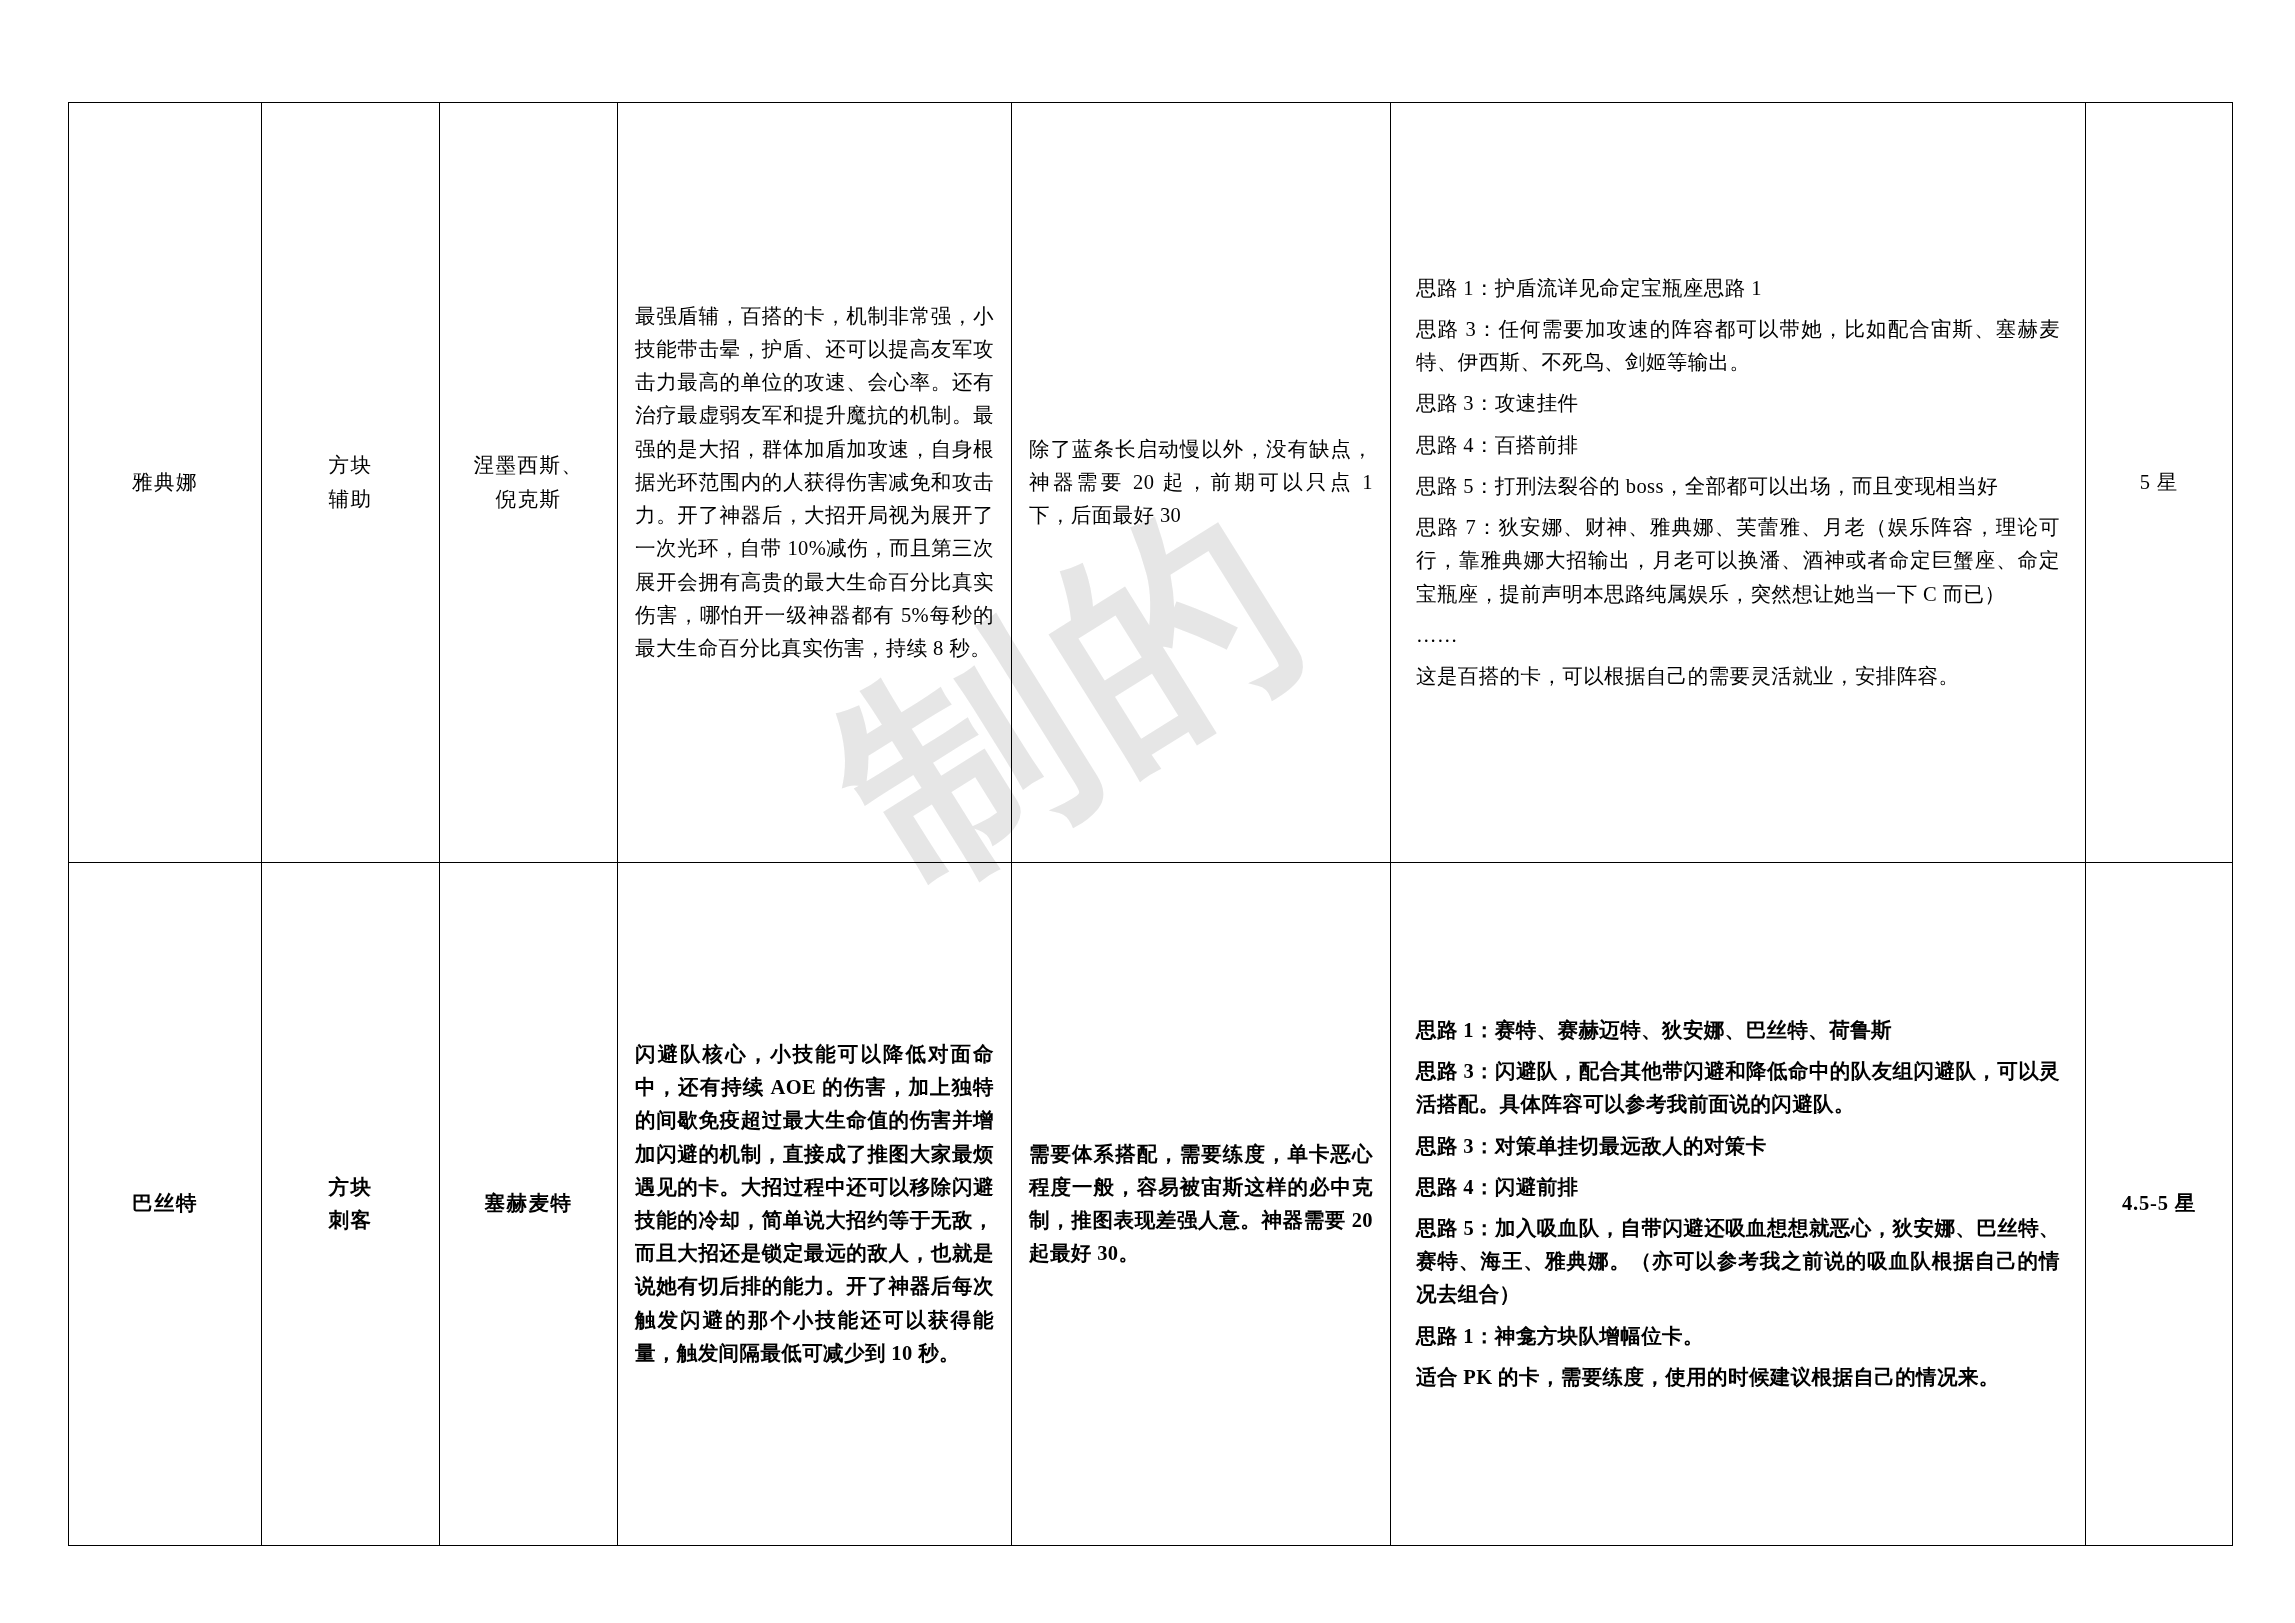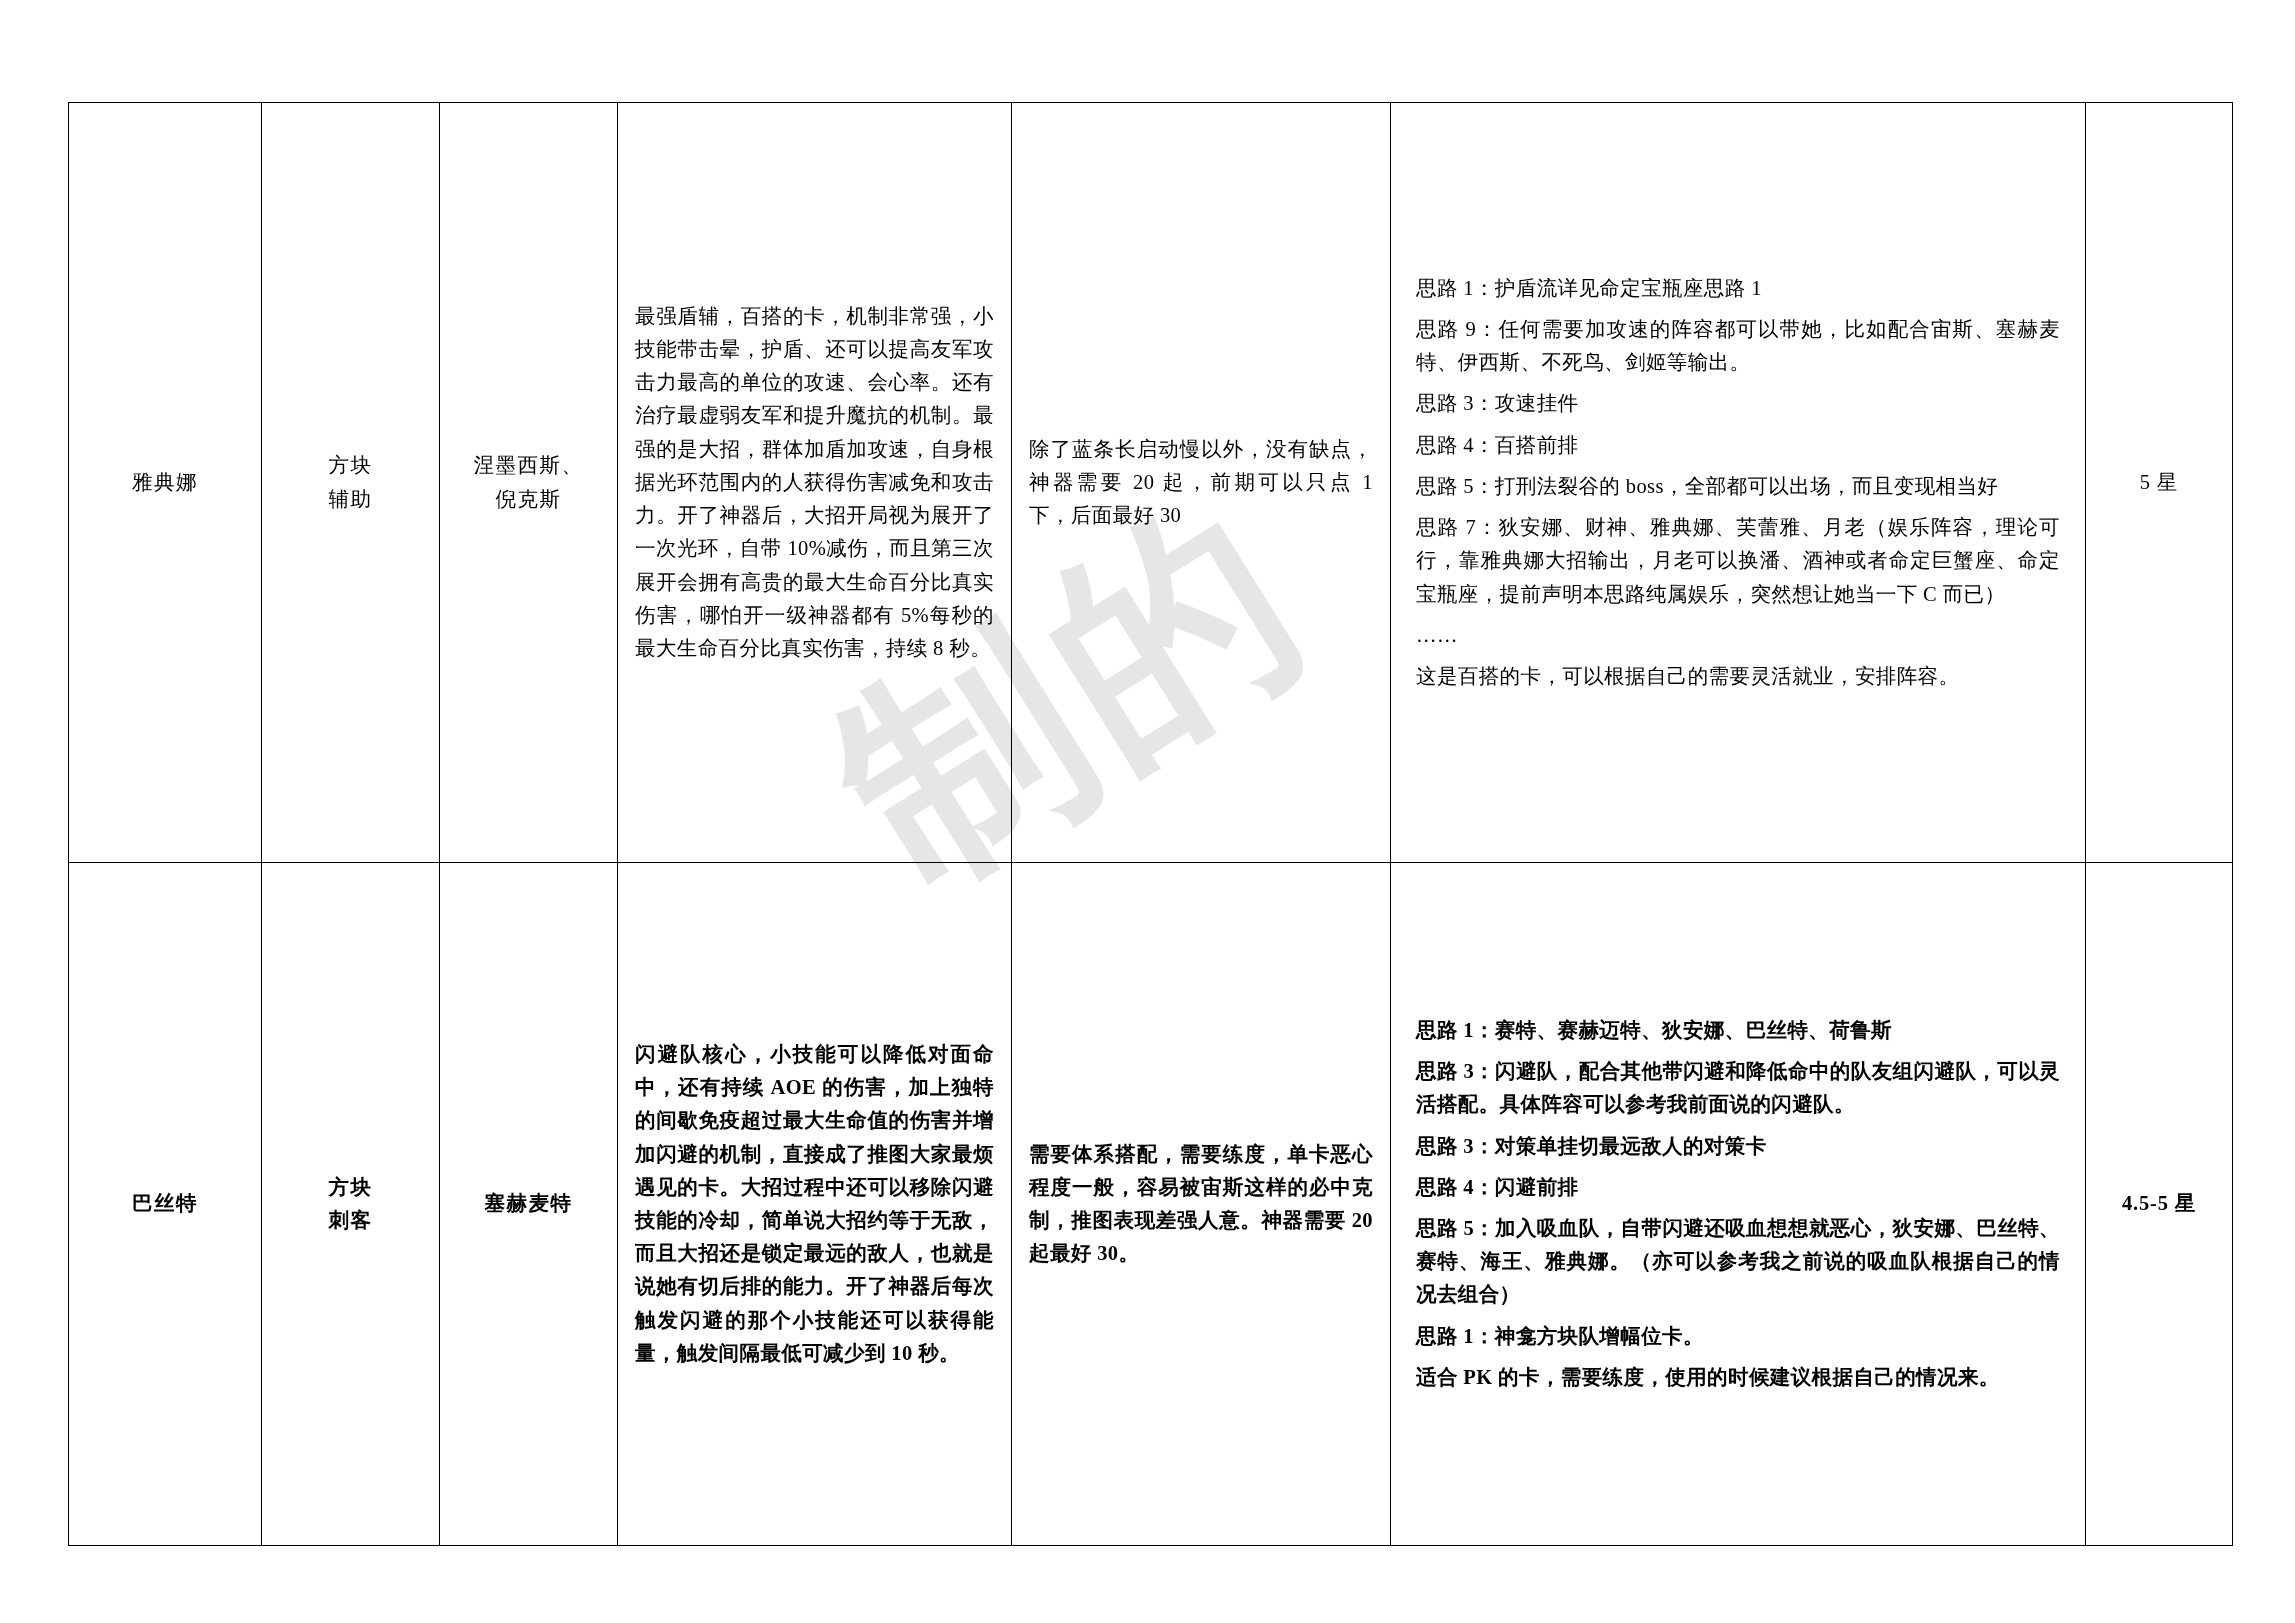--- a/index.html
+++ b/index.html
@@ -120,21 +120,21 @@
           <span class="line">倪克斯</span>
         </td>
         <td class="cell-just">
           <p>最强盾辅，百搭的卡，机制非常强，小技能带击晕，护盾、还可以提高友军攻击力最高的单位的攻速、会心率。还有治疗最虚弱友军和提升魔抗的机制。最强的是大招，群体加盾加攻速，自身根据光环范围内的人获得伤害减免和攻击力。开了神器后，大招开局视为展开了一次光环，自带 10%减伤，而且第三次展开会拥有高贵的最大生命百分比真实伤害，哪怕开一级神器都有 5%每秒的最大生命百分比真实伤害，持续 8 秒。</p>
         </td>
         <td class="cell-just">
           <p>除了蓝条长启动慢以外，没有缺点，神器需要 20 起，前期可以只点 1 下，后面最好 30</p>
         </td>
         <td class="ideas">
           <p>思路 1：护盾流详见命定宝瓶座思路 1</p>
-          <p>思路 9：任何需要加攻速的阵容都可以带她，比如配合宙斯、塞赫麦特、伊西斯、不死鸟、剑姬等输出。</p>
+          <p>思路 3：任何需要加攻速的阵容都可以带她，比如配合宙斯、塞赫麦特、伊西斯、不死鸟、剑姬等输出。</p>
           <p>思路 3：攻速挂件</p>
           <p>思路 4：百搭前排</p>
           <p>思路 5：打刑法裂谷的 boss，全部都可以出场，而且变现相当好</p>
           <p>思路 7：狄安娜、财神、雅典娜、芙蕾雅、月老（娱乐阵容，理论可行，靠雅典娜大招输出，月老可以换潘、酒神或者命定巨蟹座、命定宝瓶座，提前声明本思路纯属娱乐，突然想让她当一下 C 而已）</p>
           <p>……</p>
           <p>这是百搭的卡，可以根据自己的需要灵活就业，安排阵容。</p>
         </td>
         <td class="star">5 星</td>
       </tr>
 

